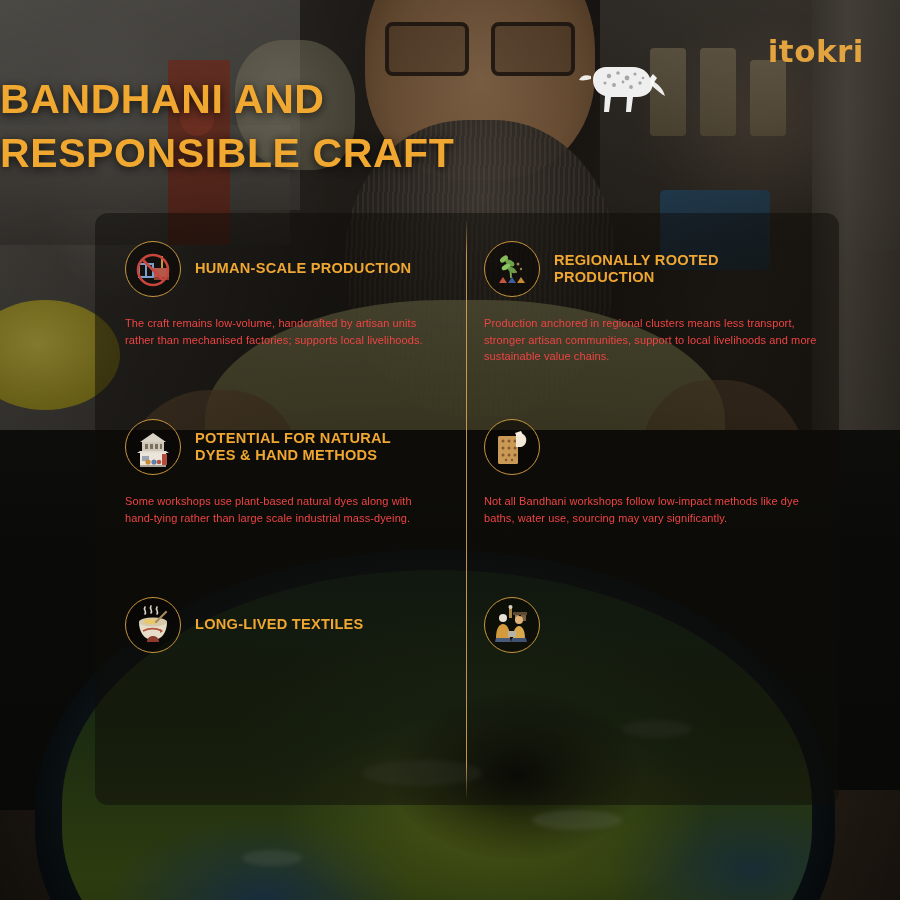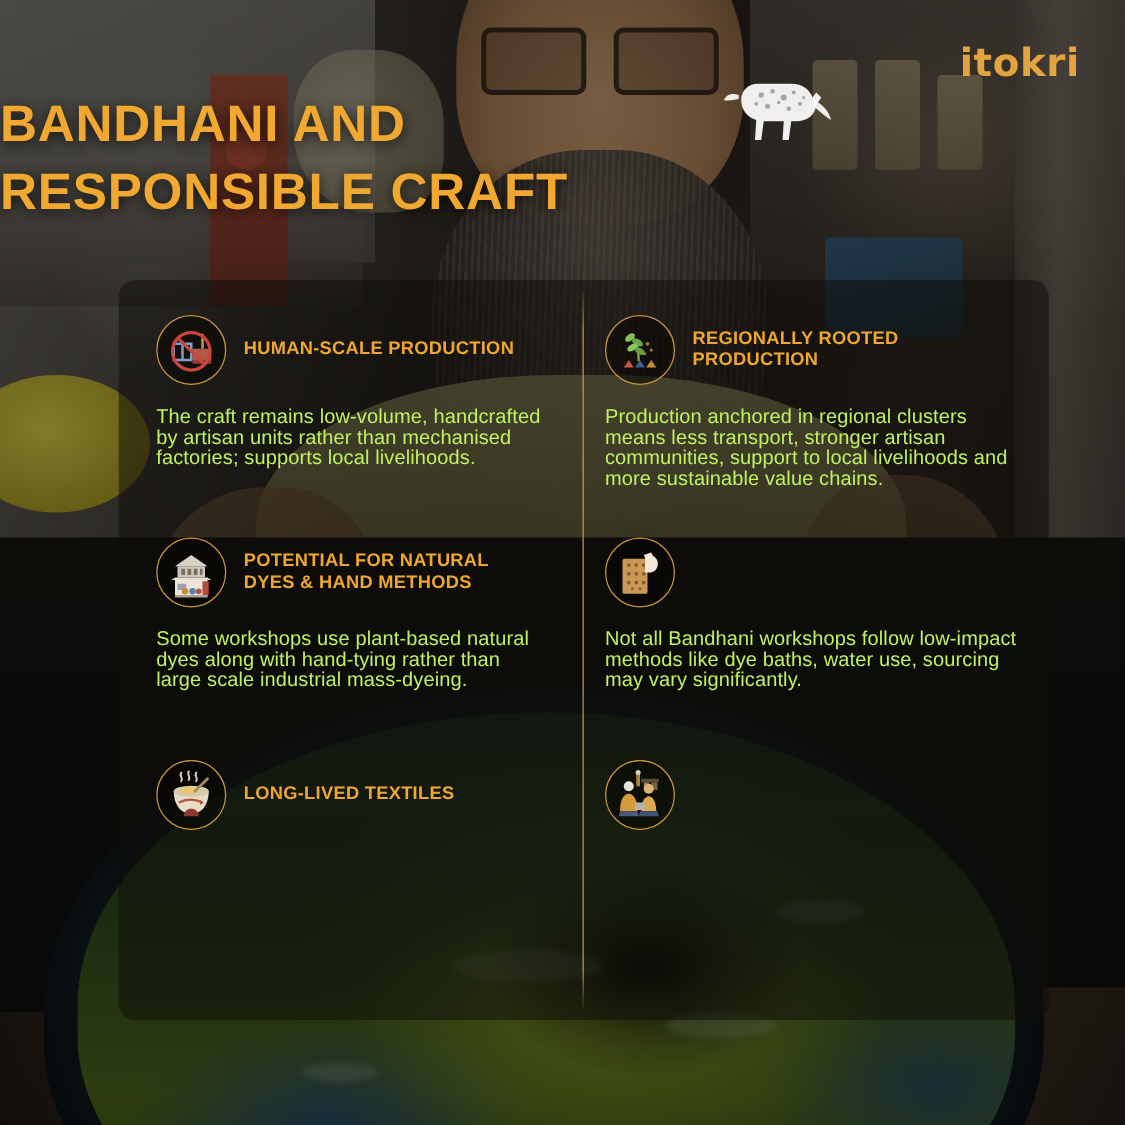--- a/index.html
+++ b/index.html
@@ -200,21 +200,21 @@
 
   
   .cow {
     position: absolute; left: 573px; top: 50px; z-index: 6;
     width: 96px; height: 66px;
   }
 
   
   .panel {
     position: absolute;
-    left: 95px; top: 224px;
+    left: 95px; top: 213px;
     width: 744px; height: 592px;
     background: rgba(14,11,8,.50);
     border-radius: 13px;
     z-index: 4;
   }
   .divider {
     position: absolute;
     left: 371px; top: 6px;
     width: 1px; height: 580px;
     background: linear-gradient(180deg, rgba(224,170,80,0) 0%, rgba(224,170,80,.85) 6%, rgba(224,170,80,.85) 94%, rgba(224,170,80,0) 100%);
@@ -256,22 +256,22 @@
     font-weight: 700;
     line-height: 17.5px;
     letter-spacing: .25px;
     text-transform: uppercase;
     max-width: 230px;
   }
   .card.right .card-title { max-width: 240px; }
 
   .card-body {
     margin-top: 18px;
-    color: #bef264;
-    font-size: 16px;
+    color: #ef4444;
+    font-size: 11px;
     line-height: 16.6px;
     letter-spacing: .1px;
     max-width: 330px;
   }
   .card.right .card-body { max-width: 340px; }
   .card.r3 .card-body { margin-top: 22px; }
   .card.l3 .card-body { margin-top: 22px; }
 </style>
 </head>
 <body>

